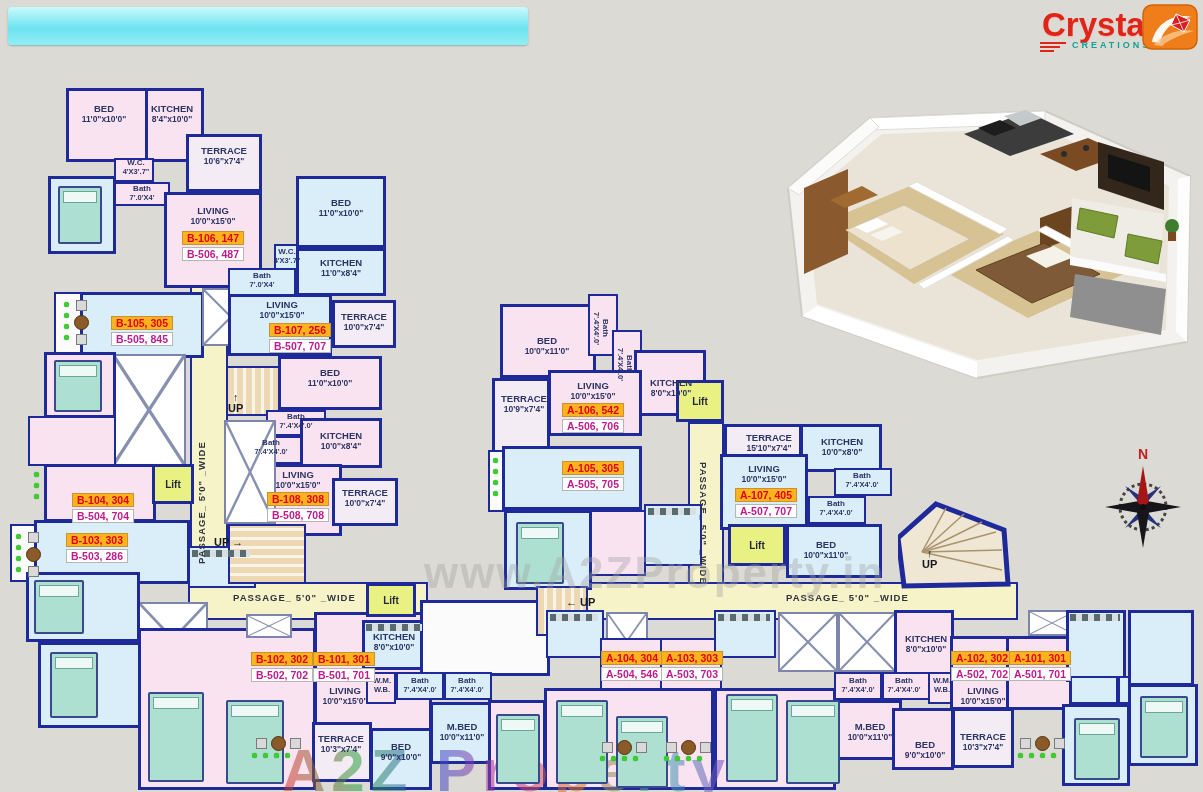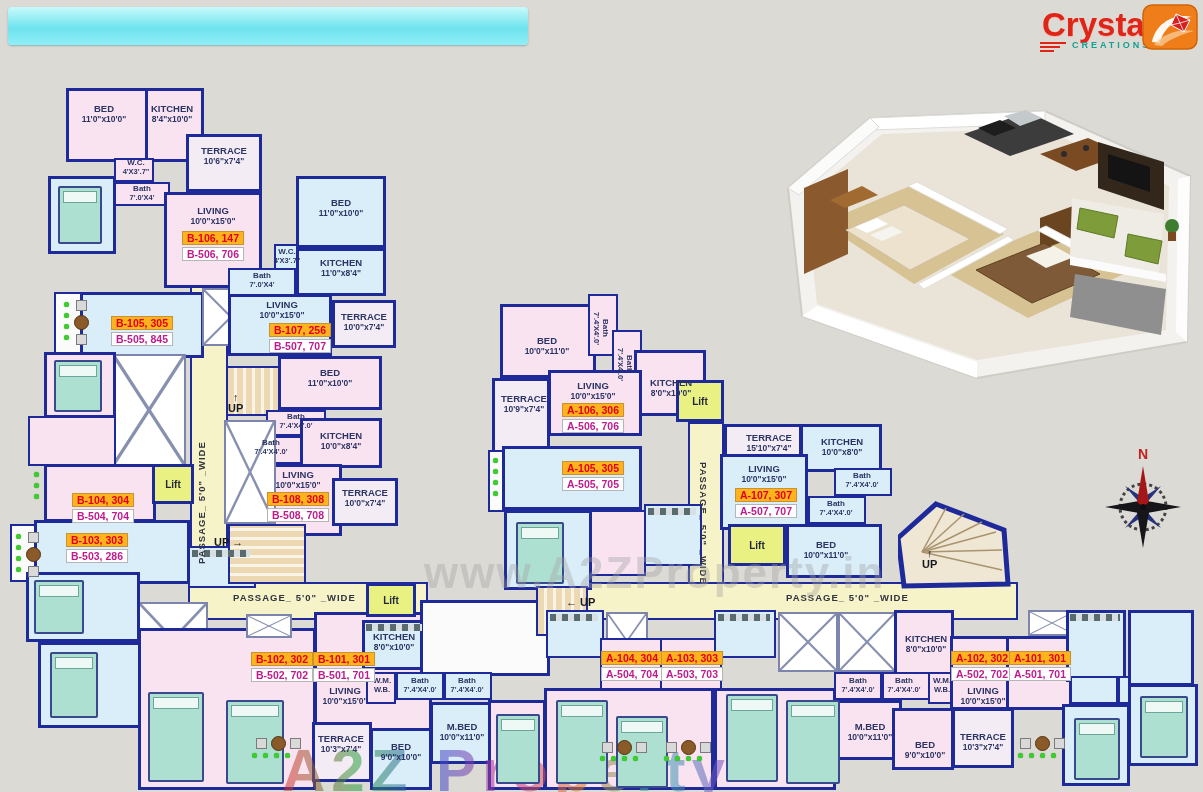--- a/index.html
+++ b/index.html
@@ -492,21 +492,21 @@
 <div class="rl" style="left:224px;top:146px">
       <span>TERRACE</span>
       <span class="sz">10'6"x7'4"</span>
     </div>
 <div class="rl" style="left:213px;top:206px">
       <span>LIVING</span>
       <span class="sz">10'0"x15'0"</span>
     </div>
 <div class="unit" style="left:213px;top:231px">
       <span class="unow">B-106, 147</span>
-      <span class="ufut">B-506, 706</span>
+      <span class="ufut">B-506, 487</span>
     </div>
 
 <div class="rl" style="left:341px;top:198px">
       <span>BED</span>
       <span class="sz">11'0"x10'0"</span>
     </div>
 <div class="rl" style="left:341px;top:258px">
       <span>KITCHEN</span>
       <span class="sz">11'0"x8'4"</span>
     </div>
@@ -639,42 +639,42 @@
     </div>
 <div class="rl" style="left:524px;top:394px">
       <span>TERRACE</span>
       <span class="sz">10'9"x7'4"</span>
     </div>
 <div class="rl" style="left:593px;top:381px">
       <span>LIVING</span>
       <span class="sz">10'0"x15'0"</span>
     </div>
 <div class="unit" style="left:593px;top:403px">
-      <span class="unow">A-106, 306</span>
+      <span class="unow">A-106, 542</span>
       <span class="ufut">A-506, 706</span>
     </div>
 <div class="unit" style="left:593px;top:461px">
       <span class="unow">A-105, 305</span>
       <span class="ufut">A-505, 705</span>
     </div>
 
 <div class="rl" style="left:769px;top:433px">
       <span>TERRACE</span>
       <span class="sz">15'10"x7'4"</span>
     </div>
 <div class="rl" style="left:842px;top:437px">
       <span>KITCHEN</span>
       <span class="sz">10'0"x8'0"</span>
     </div>
 <div class="rl" style="left:764px;top:464px">
       <span>LIVING</span>
       <span class="sz">10'0"x15'0"</span>
     </div>
 <div class="unit" style="left:766px;top:488px">
-      <span class="unow">A-107, 307</span>
+      <span class="unow">A-107, 405</span>
       <span class="ufut">A-507, 707</span>
     </div>
 <div class="rl sm" style="left:862px;top:472px">
       <span>Bath</span>
       <span class="sz">7'.4'X4'.0'</span>
     </div>
 <div class="rl sm" style="left:836px;top:500px">
       <span>Bath</span>
       <span class="sz">7'.4'X4'.0'</span>
     </div>
@@ -685,21 +685,21 @@
 <div class="pass vtd2" style="left:698px;top:462px;height:112px">PASSAGE_ 5'0" _WIDE</div>
 <div class="pass" style="left:786px;top:592px">PASSAGE_ 5'0" _WIDE</div>
 <div class="uplb" style="left:566px;top:596px"><span>←</span> <span>UP</span></div>
 <div class="uplb stack" style="left:922px;top:548px">
       <span>↑</span>
       <span>UP</span>
     </div>
 
 <div class="unit" style="left:632px;top:651px">
       <span class="unow">A-104, 304</span>
-      <span class="ufut">A-504, 704</span>
+      <span class="ufut">A-504, 546</span>
     </div>
 <div class="unit" style="left:692px;top:651px">
       <span class="unow">A-103, 303</span>
       <span class="ufut">A-503, 703</span>
     </div>
 <div class="rl" style="left:926px;top:634px">
       <span>KITCHEN</span>
       <span class="sz">8'0"x10'0"</span>
     </div>
 <div class="rl sm" style="left:858px;top:677px">

